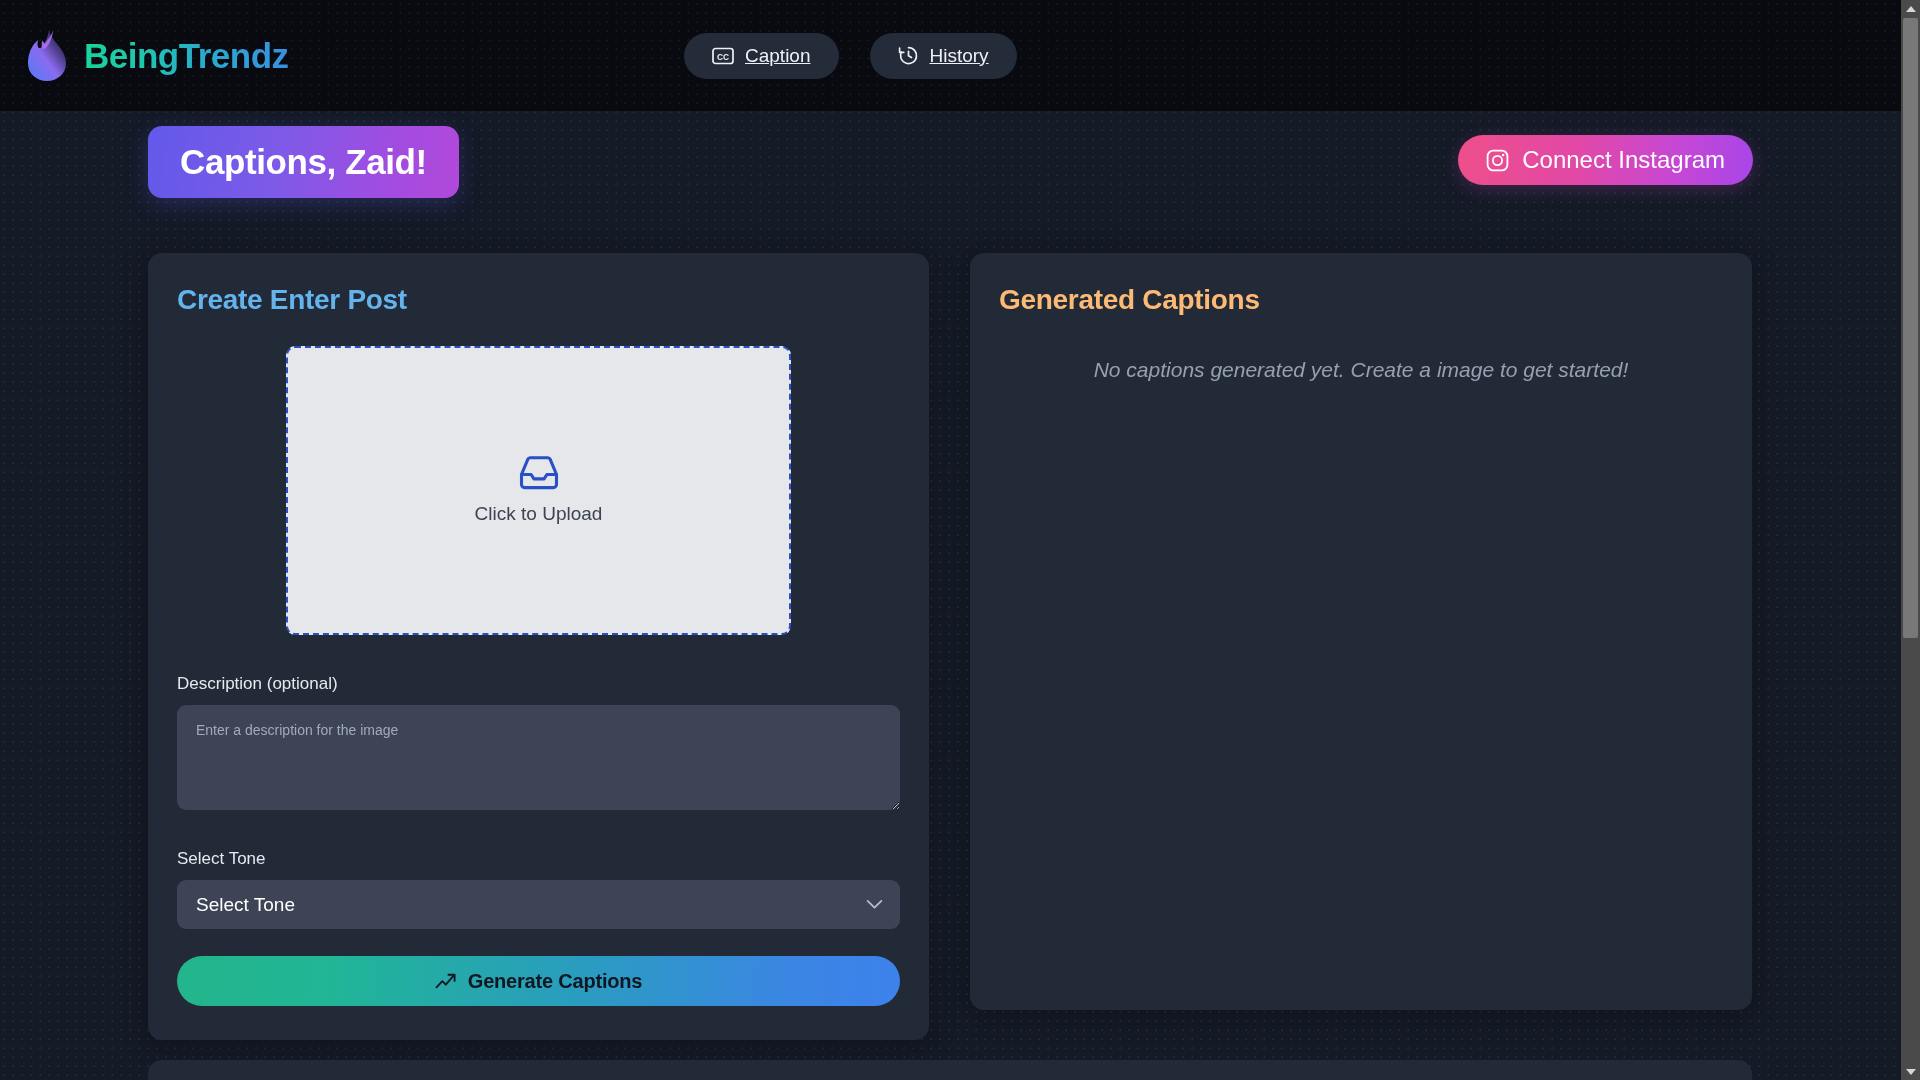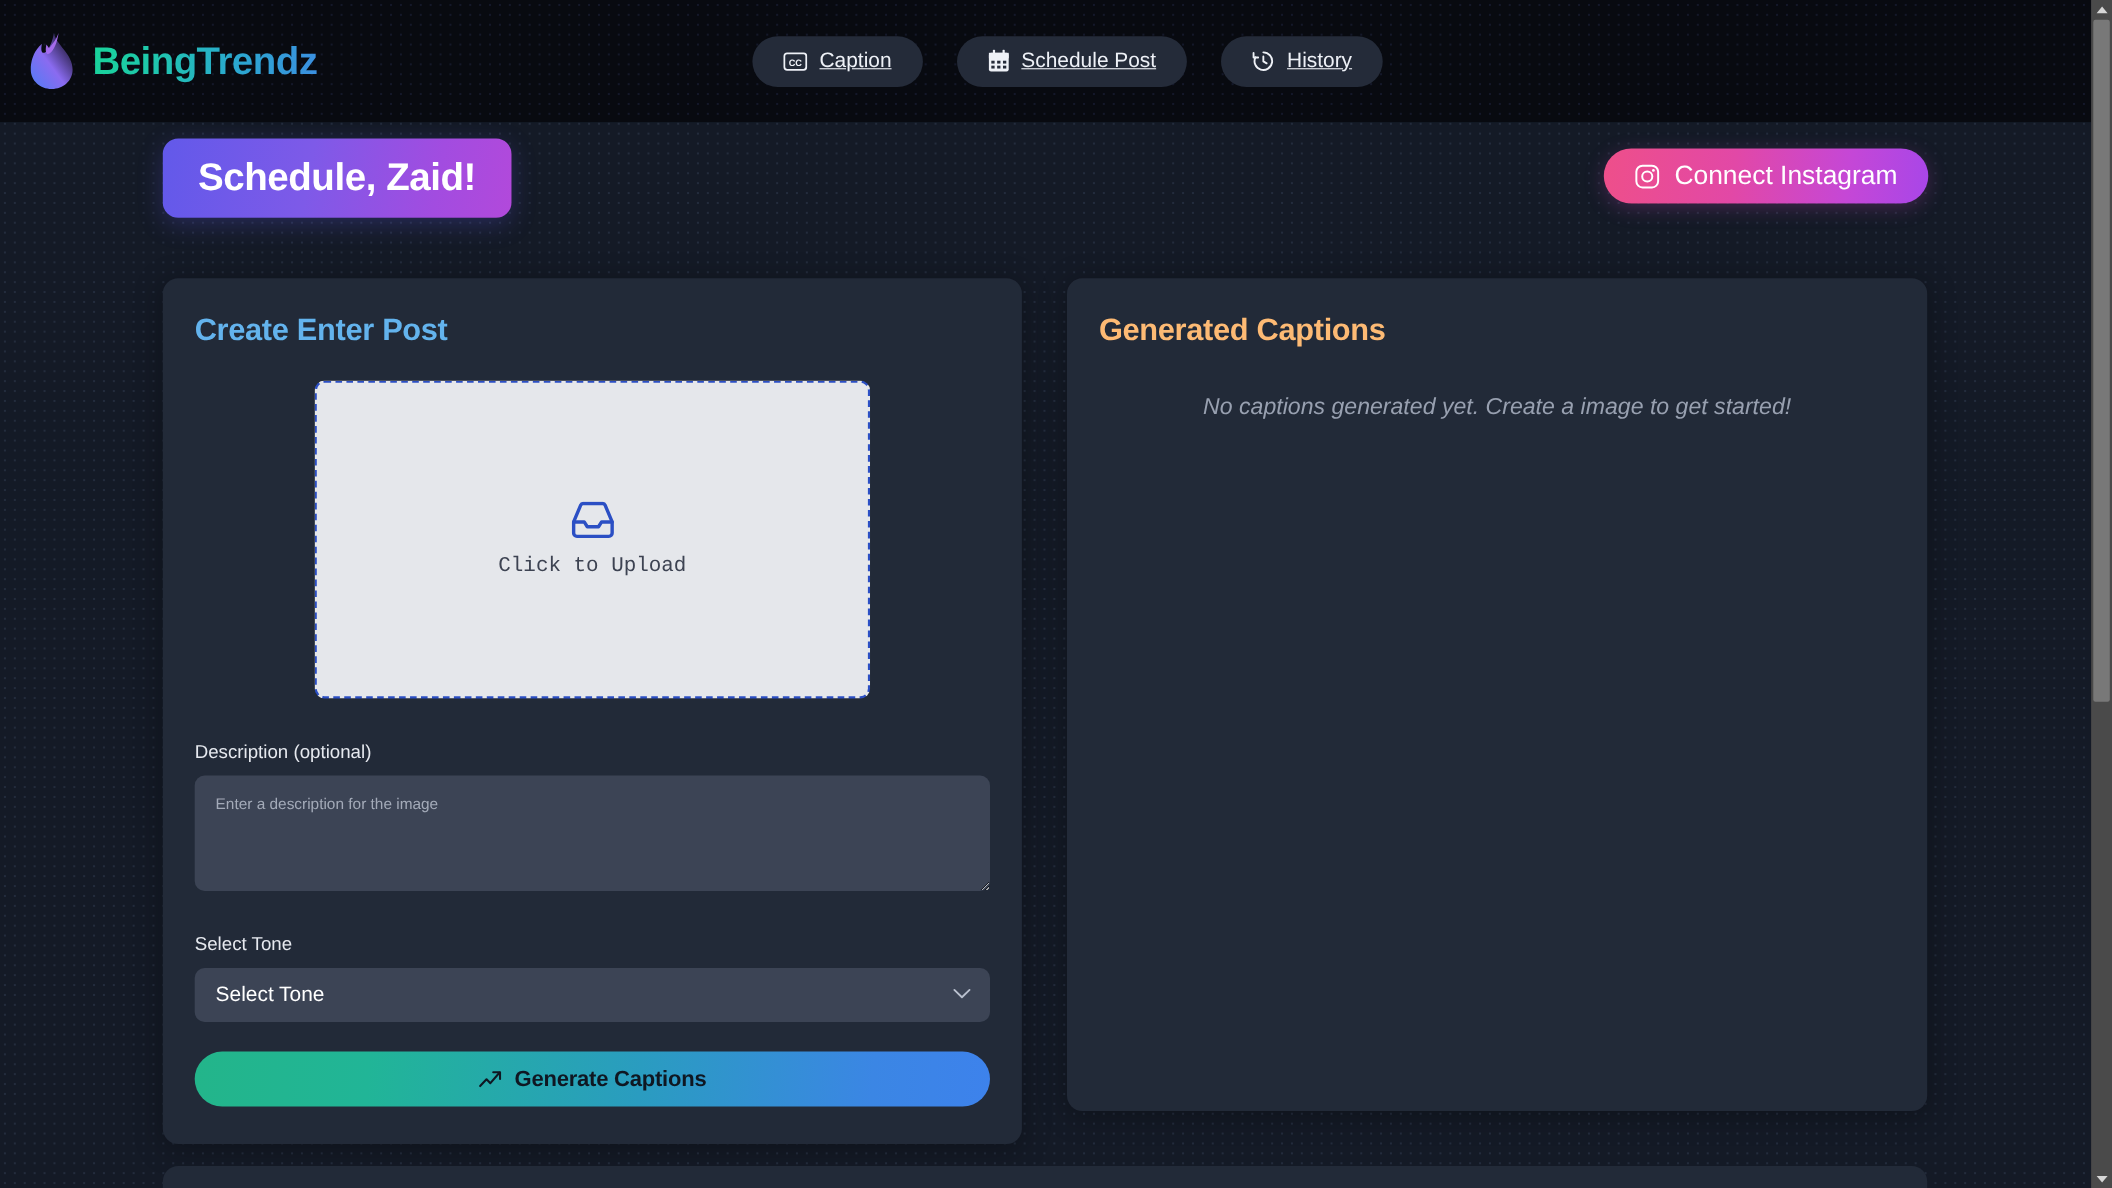--- a/index.html
+++ b/index.html
@@ -208,21 +208,20 @@
     margin: 0 auto;
     background: #e5e7eb;
     border: 2px dashed #2b4fc4;
     border-radius: 9px;
     display: flex;
     flex-direction: column;
     align-items: center;
     justify-content: center;
     gap: 13px;
     cursor: pointer;
-    font-family: Liberation Mono, monospace;
   }
   .dropzone svg { display: block; }
   .dropzone-label {
     font-size: 19px;
     color: #3d4352;
   }
 
   .field-label {
     display: block;
     font-size: 17px;
@@ -380,57 +379,40 @@
       <div class="nav-pill">
         <span>
           <svg width="22" height="18" viewBox="0 0 22 18" fill="none">
             <rect x="1" y="1.5" width="20" height="15" rx="2.5" stroke="#eef1f7" stroke-width="1.7"></rect>
             <text x="11" y="12.6" font-family="Liberation Sans, sans-serif" font-size="8.4" font-weight="700" fill="#eef1f7" text-anchor="middle">CC</text>
           </svg>
         </span>
         <span>Caption</span>
       </div>
 
-      <div class="nav-pill">
-        <span>
-          <svg width="20" height="21" viewBox="0 0 20 21" fill="none">
-            <rect x="1" y="3" width="18" height="17" rx="2" fill="#eef1f7"></rect>
-            <rect x="1" y="3" width="18" height="5" fill="#eef1f7"></rect>
-            <rect x="3.2" y="10.2" width="3" height="2.6" fill="#242b39"></rect>
-            <rect x="8.5" y="10.2" width="3" height="2.6" fill="#242b39"></rect>
-            <rect x="13.8" y="10.2" width="3" height="2.6" fill="#242b39"></rect>
-            <rect x="3.2" y="14.7" width="3" height="2.6" fill="#242b39"></rect>
-            <rect x="8.5" y="14.7" width="3" height="2.6" fill="#242b39"></rect>
-            <rect x="13.8" y="14.7" width="3" height="2.6" fill="#242b39"></rect>
-            <rect x="4.6" y="0" width="2" height="5" rx="1" fill="#eef1f7"></rect>
-            <rect x="13.4" y="0" width="2" height="5" rx="1" fill="#eef1f7"></rect>
-          </svg>
-        </span>
-        <span>Schedule Post</span>
-      </div>
 
       <div class="nav-pill">
         <span>
           <svg width="21" height="21" viewBox="0 0 21 21" fill="none">
             <path d="M10.5 2.6a8 8 0 1 1-7.2 4.5" stroke="#eef1f7" stroke-width="1.7" stroke-linecap="round"></path>
             <path d="M1.6 3.1v4.2h4.2" stroke="#eef1f7" stroke-width="1.7" stroke-linecap="round" stroke-linejoin="round"></path>
             <path d="M10.5 6.4v4.4l3 1.8" stroke="#eef1f7" stroke-width="1.7" stroke-linecap="round" stroke-linejoin="round"></path>
           </svg>
         </span>
         <span>History</span>
       </div>
 
     </nav>
 
 
   </div>
 
   <div class="welcome-row">
     <div class="welcome-badge">
-      <span>Schedule, Zaid!</span>
+      <span>Captions, Zaid!</span>
     </div>
 
     <button class="connect-ig">
       <span>
         <svg width="23" height="23" viewBox="0 0 23 23" fill="none">
           <rect x="1.6" y="1.6" width="19.8" height="19.8" rx="5.6" stroke="#ffffff" stroke-width="1.8"></rect>
           <circle cx="11.5" cy="11.5" r="4.6" stroke="#ffffff" stroke-width="1.8"></circle>
           <circle cx="17.1" cy="5.9" r="1.25" fill="#ffffff"></circle>
         </svg>
       </span>

